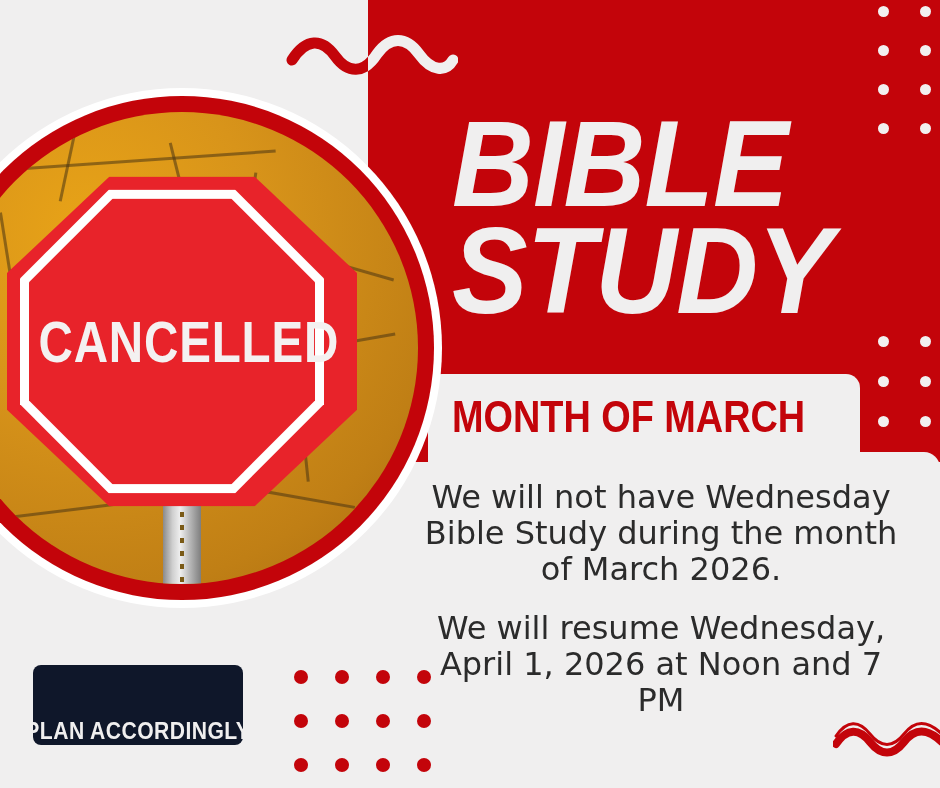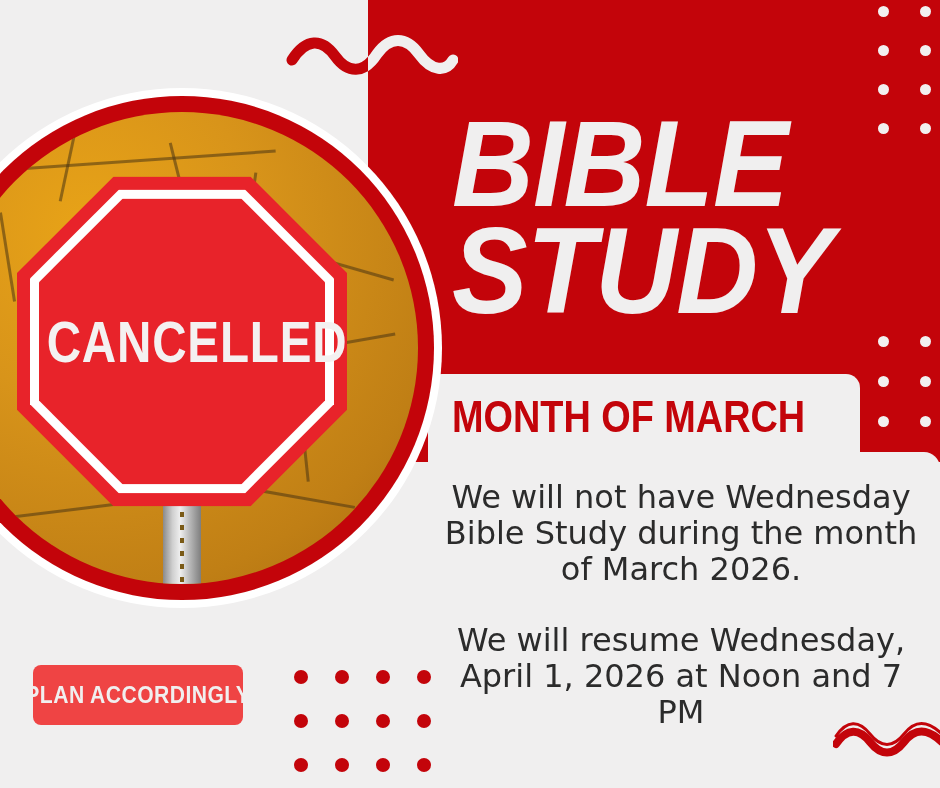--- a/index.html
+++ b/index.html
@@ -74,21 +74,21 @@
   }
   .pole:after{
     content:"";position:absolute;left:50%;margin-left:-2px;top:0;bottom:0;width:4px;
     background:repeating-linear-gradient(to bottom,#7a5a16 0 5px,transparent 5px 13px);
   }
   .stop-oct{
     position:absolute;left:50%;top:50%;transform:translate(-50%,-52%);
     width:330px;height:330px;
     background:#E8232A;
     clip-path:polygon(29.3% 0,70.7% 0,100% 29.3%,100% 70.7%,70.7% 100%,29.3% 100%,0 70.7%,0 29.3%);
-    display:flex;align-items:center;justify-content:center;
+    display:flex;align-items:center;justify-content:center;padding-left:20px;
   }
   .stop-oct-inner{
     position:absolute;left:13px;top:13px;width:304px;height:304px;
     background:#FFFFFF;
     clip-path:polygon(29.3% 0,70.7% 0,100% 29.3%,100% 70.7%,70.7% 100%,29.3% 100%,0 70.7%,0 29.3%);
   }
   .stop-oct-face{
     position:absolute;left:22px;top:22px;width:286px;height:286px;
     background:#E8232A;
     clip-path:polygon(29.3% 0,70.7% 0,100% 29.3%,100% 70.7%,70.7% 100%,29.3% 100%,0 70.7%,0 29.3%);
@@ -125,36 +125,36 @@
     font-family:"Liberation Sans Narrow","Liberation Sans", sans-serif;
     font-weight:bold;
     font-size:44px;
     letter-spacing:0px;
     white-space:nowrap;
     transform:scaleX(0.86);transform-origin:left center;
   }
 
   
   .body-block{
-    position:absolute;left:436px;top:480px;width:490px;
+    position:absolute;left:416px;top:480px;width:490px;
     text-align:center;
     color:#2b2b2b;
     font-family:"DejaVu Sans", sans-serif;
     font-size:32px;
     line-height:1.12;
     font-weight:400;
   }
   .body-block p{margin:0;}
-  .body-block p + p{margin-top:36px;}
+  .body-block p + p{margin-top:24px;}
 
   
   .badge{
-    position:absolute;left:33px;top:665px;width:210px;height:60px;
-    background:#ef4444;border-radius:8px;
-    display:flex;align-items:center;justify-content:center;
+    position:absolute;left:33px;top:665px;width:210px;height:80px;
+    background:#0f172a;border-radius:8px;
+    display:flex;align-items:flex-end;justify-content:center;
   }
   .badge span{
     color:#F0EFEF;
     font-family:"Liberation Sans Narrow","Liberation Sans", sans-serif;
     font-weight:bold;font-size:24px;letter-spacing:0.5px;
     transform:scaleX(0.88);white-space:nowrap;
   }
 </style>
 </head>
 <body>

